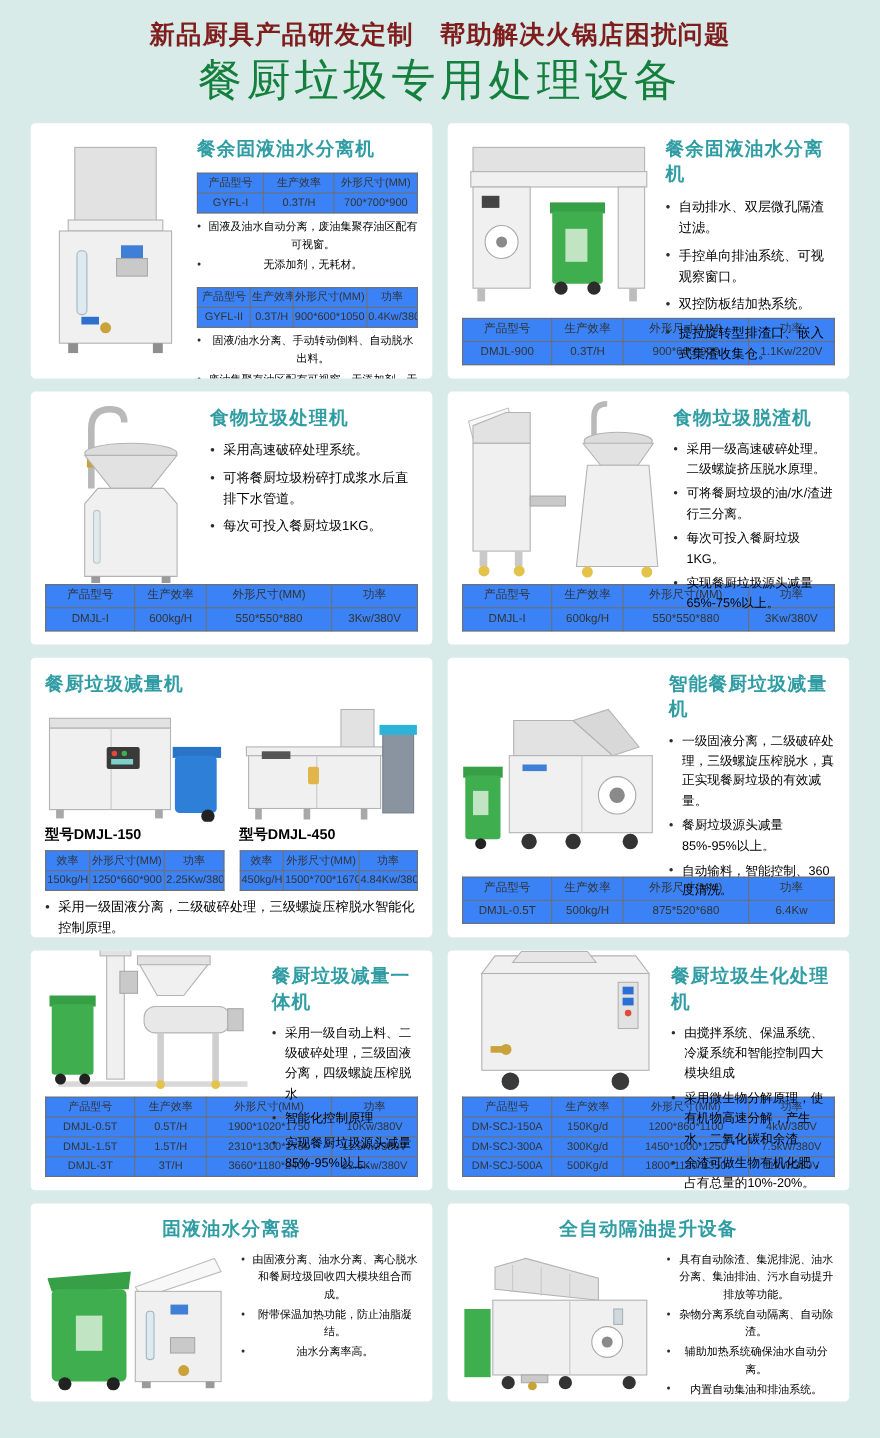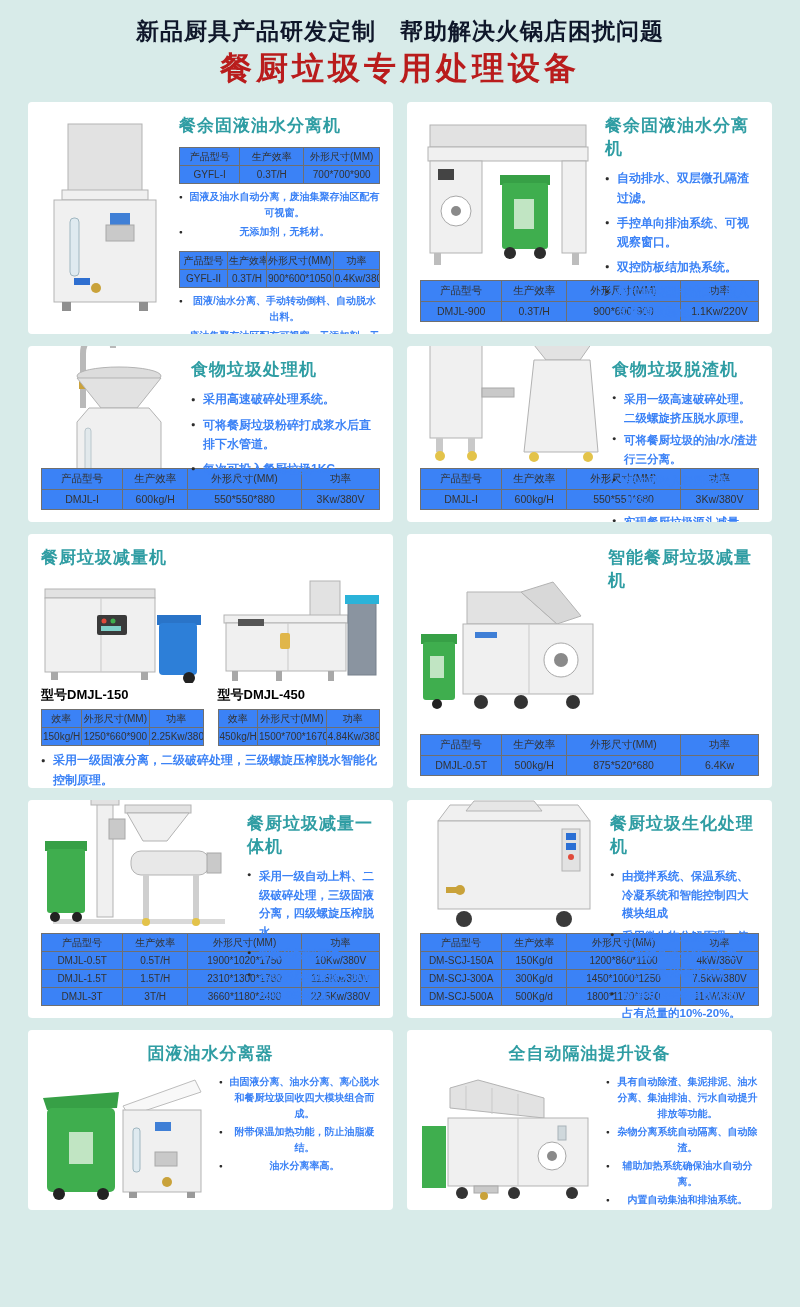--- a/index.html
+++ b/index.html
@@ -8,50 +8,50 @@
     background:#d8ebe9;
     font-family:"Liberation Sans","DejaVu Sans",sans-serif;
     color:#3a3a3a;
     overflow:hidden;
   }
   .page{width:800px;height:1307px;position:relative;}
 
   
   .header{text-align:center;padding-top:18px;}
   .header-subtitle{
-    font-size:23px;font-weight:700;color:#0f172a;letter-spacing:1px;line-height:1.2;
+    font-size:23px;font-weight:700;color:#7f1d1d;letter-spacing:1px;line-height:1.2;
   }
   .header-title{
-    font-size:32px;font-weight:700;color:#b91c1c;letter-spacing:4px;line-height:1.15;margin-top:4px;
+    font-size:40px;font-weight:400;color:#15803d;letter-spacing:4px;line-height:1.15;margin-top:4px;
   }
 
   
   .row{display:flex;gap:14px;margin:12px 28px 0;}
   .row.first{margin-top:16px;}
   .card{
     background:#ffffff;border-radius:4px;flex:1;
     box-sizing:border-box;padding:10px 13px;
     display:flex;flex-direction:column;position:relative;overflow:hidden;
   }
-  .h232{height:232px}.h230{height:176px}.h254{height:254px}.h218{height:218px}.h180{height:180px}
+  .h232{height:232px}.h230{height:230px}.h254{height:254px}.h218{height:218px}.h180{height:180px}
 
   .card-title{
     margin:2px 0 6px;font-size:17px;font-weight:800;color:#2f9da3;letter-spacing:1px;
   }
   .card-title.center{text-align:center;}
   .card-top{display:flex;gap:10px;flex:1;min-height:0;}
   .col{flex:1;min-width:0;display:flex;flex-direction:column;}
   .img-box{display:flex;align-items:center;justify-content:center;flex:none;}
   .img-bottom{align-items:flex-end;}
 
   
   ul.bullets{list-style:none;margin:3px 0 0;padding:0;}
   ul.bullets li{
     position:relative;padding-left:12px;
-    font-size:11.5px;font-weight:700;color:#3b82f6;line-height:1.6;margin-bottom:4px;
+    font-size:11.5px;font-weight:400;color:#000000;line-height:1.6;margin-bottom:4px;
   }
   ul.bullets li::before{
     content:"●";position:absolute;left:0;top:0.42em;font-size:0.62em;color:#2c2c2c;
   }
   ul.bullets.fs10 li{font-size:10px;line-height:1.6;margin-bottom:3px;padding-left:10px;text-align:center;}
   ul.bullets.fs12 li{font-size:12px;margin-bottom:6px;}
   ul.bullets.tight li{margin-bottom:2px;}
 
   
   table.spec{
@@ -400,20 +400,25 @@
             <circle cx="140" cy="88" r="7" fill="#8a8a8a"></circle>
             <rect x="54" y="60" width="22" height="6" fill="#3f7fd6"></rect>
             <circle cx="60" cy="130" r="7" fill="#333"></circle>
             <circle cx="100" cy="130" r="7" fill="#333"></circle>
             <circle cx="152" cy="130" r="7" fill="#333"></circle>
             <circle cx="16" cy="132" r="5" fill="#222"></circle>
           </svg>
         </div>
         <div class="col">
           <h3 class="card-title">智能餐厨垃圾减量机</h3>
+          <ul class="bullets">
+              <li>一级固液分离，二级破碎处理，三级螺旋压榨脱水，真正实现餐厨垃圾的有效减量。</li>
+              <li>餐厨垃圾源头减量85%-95%以上。</li>
+              <li>自动输料，智能控制、360度清洗。</li>
+            </ul>
         </div>
       </div>
       <table class="spec c4 table-bottom">
           <thead>
             <tr>
               <th>产品型号</th>
               <th>生产效率</th>
               <th>外形尺寸(MM)</th>
               <th>功率</th>
             </tr>

